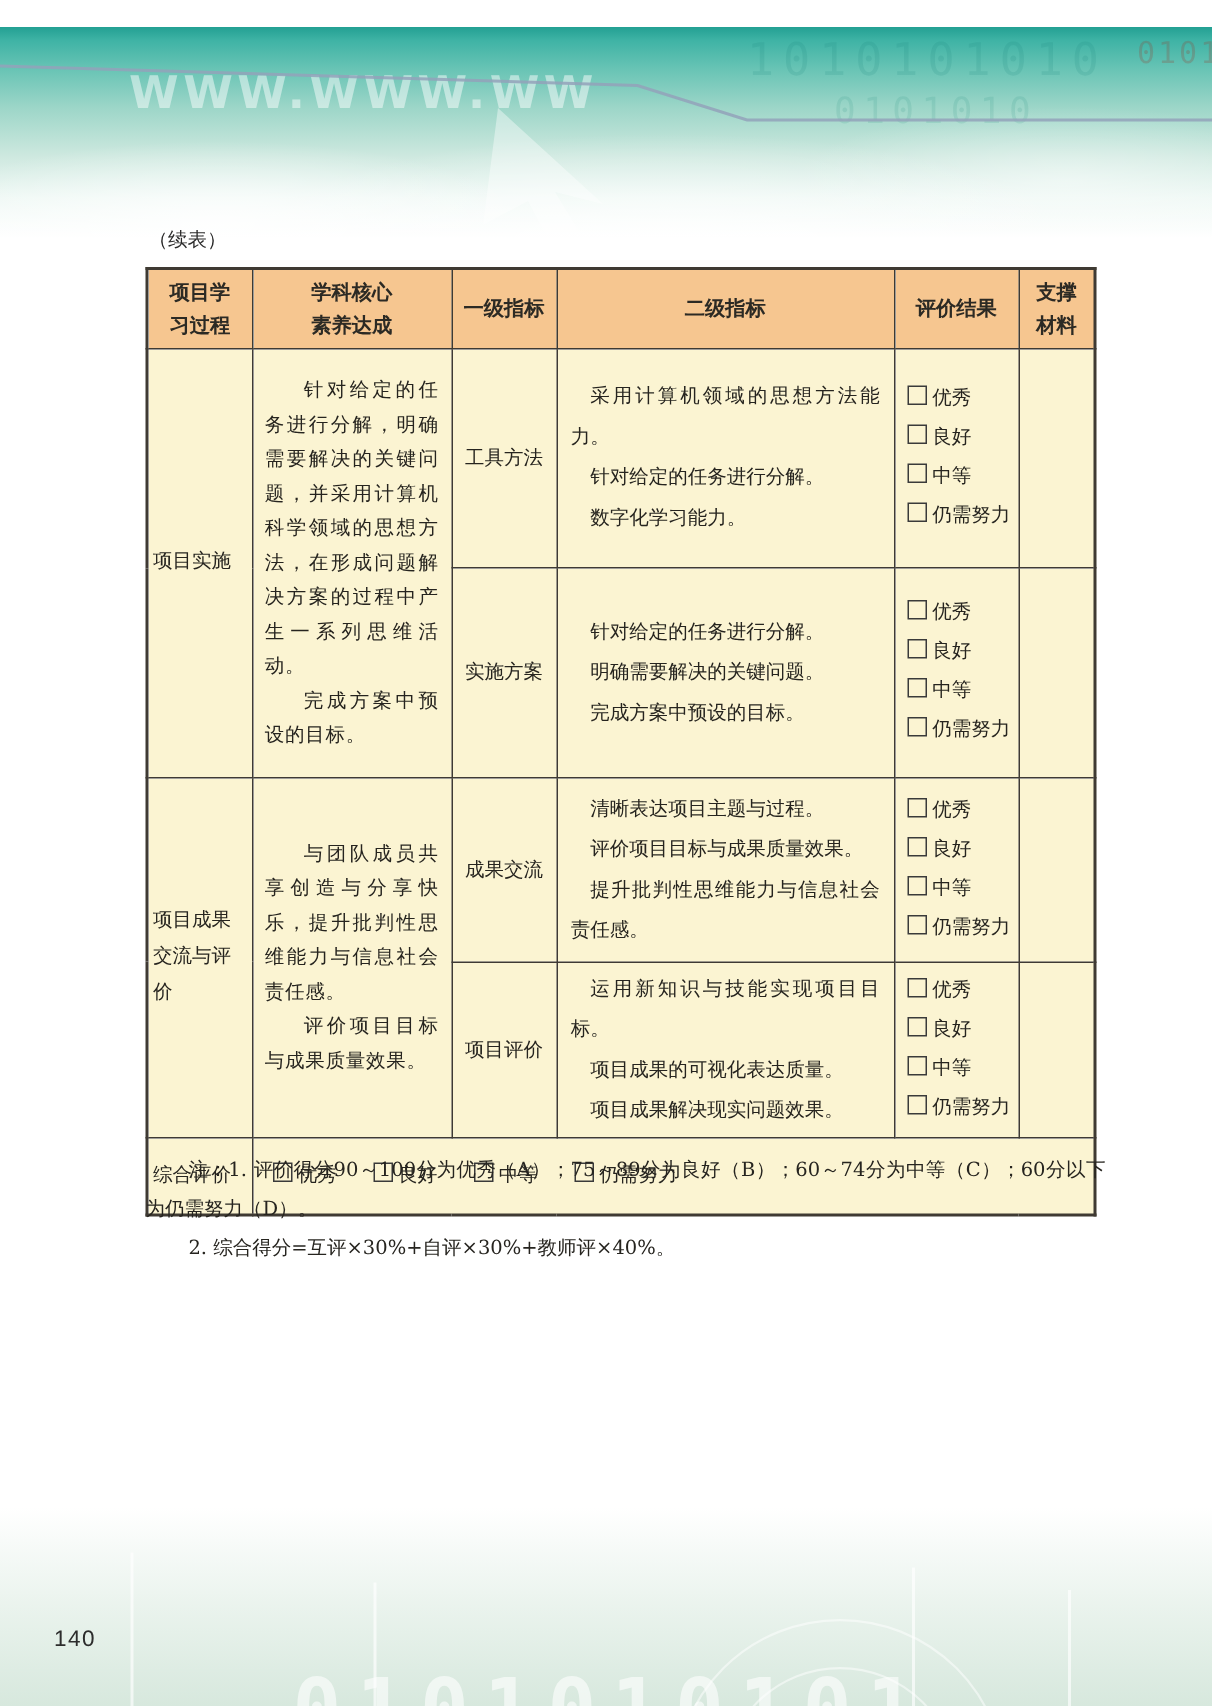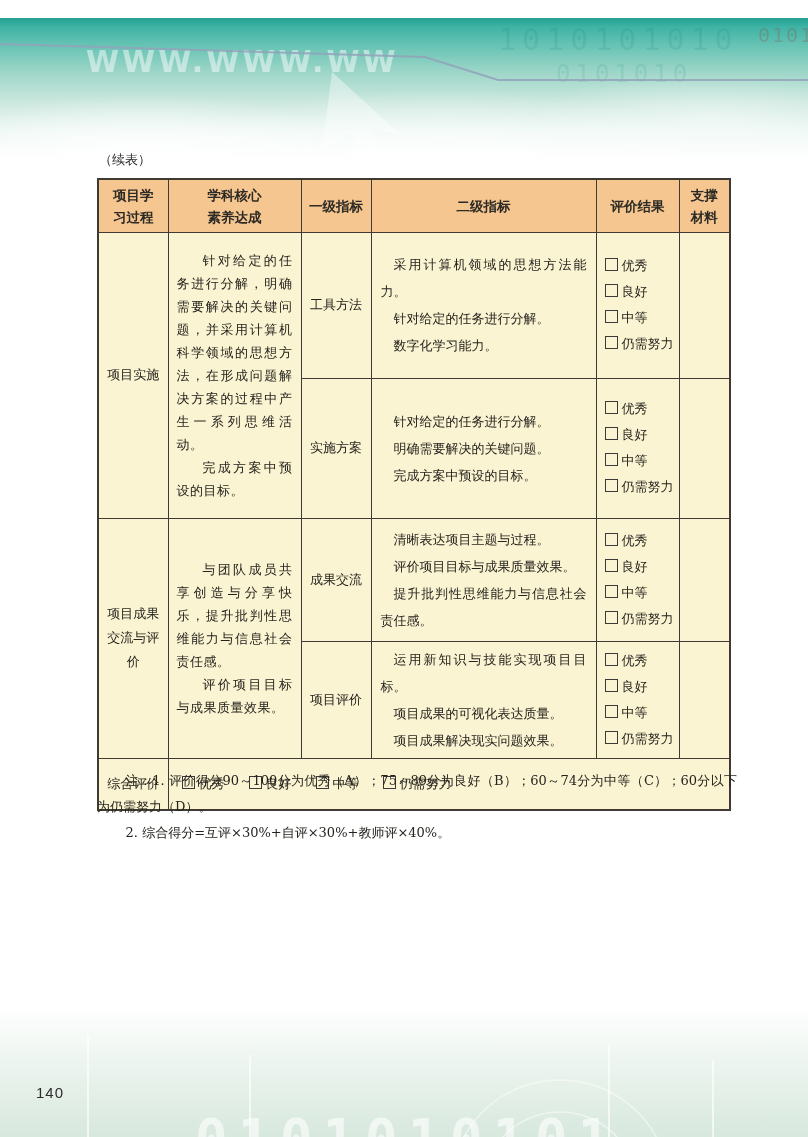--- a/index.html
+++ b/index.html
@@ -39,21 +39,21 @@
     border-collapse:collapse;table-layout:fixed;width:632px;
     border:2px solid #3f3a33;font-size:13px;color:#26241f;
   }
   .etable th,.etable td{border:1px solid #3f3a33;overflow:hidden;}
   .etable th{
     background:#f6c690;font-family:"DejaVu Sans",sans-serif;font-weight:bold;
     font-size:13.5px;text-align:center;padding:2px;line-height:22px;color:#2c2a24;
   }
   .etable td{background:#fbf4d2;vertical-align:middle;}
   .rh{height:53px;} .r1{height:132px;} .r2{height:125px;} .r3{height:123px;} .r4{height:103px;} .r5{height:52px;}
-  .c-process{text-align:center;padding:0 3px;line-height:24px;}
+  .c-process{padding:0 3px;line-height:24px;}
   .c-lit{padding:16px 8px;}
   .c-lit p{margin:0;text-indent:2em;text-align:justify;line-height:23px;letter-spacing:.5px;}
   .c-l1{text-align:center;padding:0 2px;}
   .c-l2{padding:4px 9px;}
   .c-l2 p{margin:0;text-indent:1em;text-align:justify;line-height:27px;}
   .c-rate{padding:2px 2px 2px 8px;}
   .opt{display:block;line-height:26px;white-space:nowrap;}
   .opt-inline{display:inline-block;margin:0 12px;line-height:30px;white-space:nowrap;}
   .cb{
     display:inline-block;width:11px;height:11px;border:1px solid #3a3a3a;

